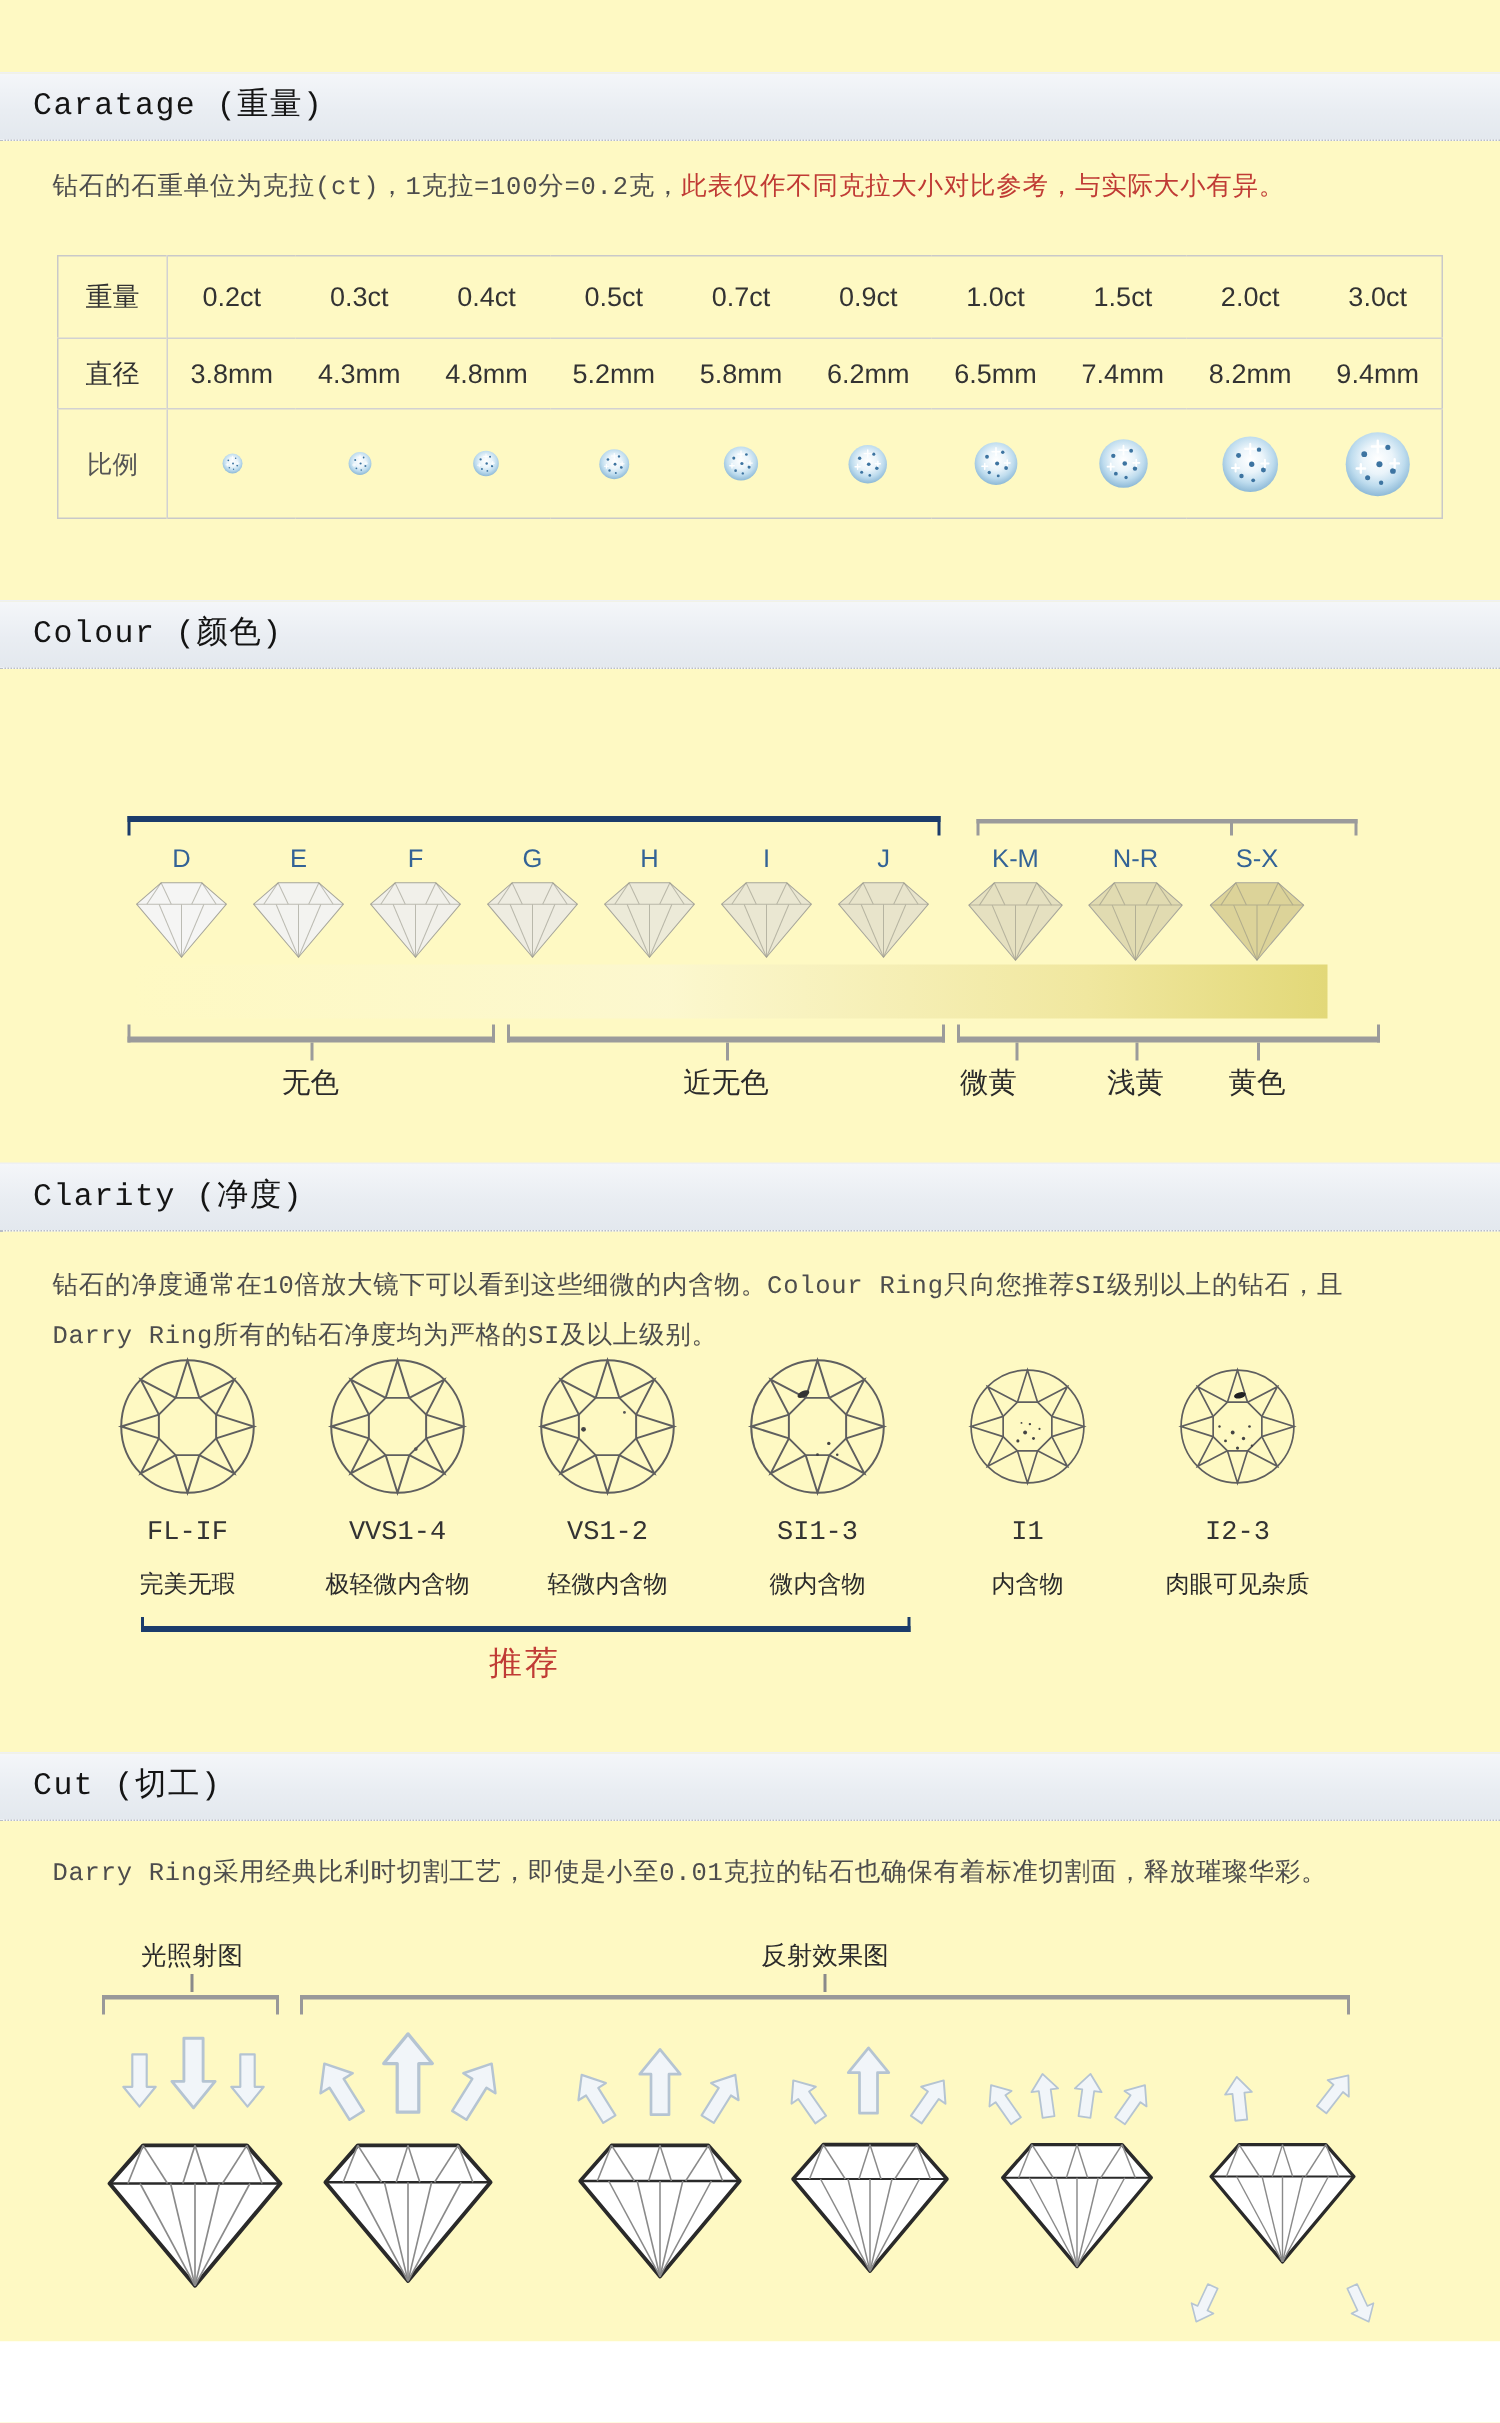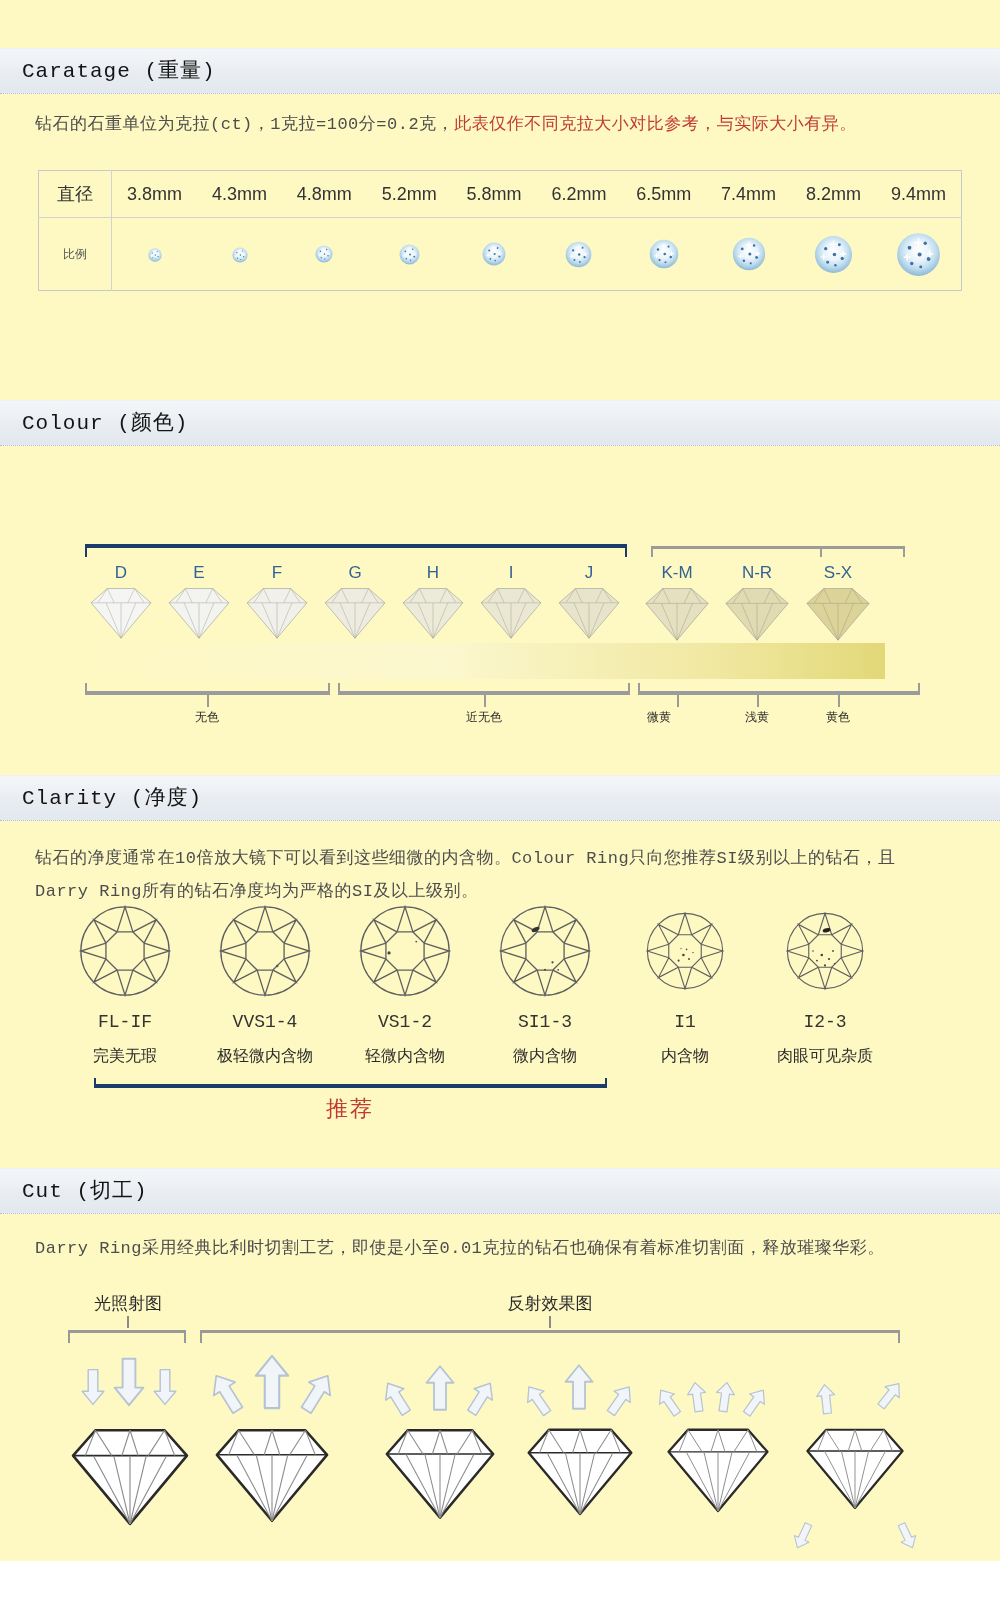--- a/index.html
+++ b/index.html
@@ -12,21 +12,21 @@
         line-height:46px;font-size:21px;color:#141414;padding-left:22px;box-sizing:border-box;
         letter-spacing:1px;}
   .intro{position:absolute;left:35px;font-size:17px;color:#4d4d4d;letter-spacing:.5px;white-space:nowrap;}
   .intro .warn{color:#c03b35;}
   
   #caratage-table{position:absolute;top:170px;left:38px;width:924px;border-collapse:collapse;
         border:1px solid #c9c9c9;}
   #caratage-table td{border:none;text-align:center;font-family:"Liberation Sans",sans-serif;}
   #caratage-table tr{border-bottom:1px solid #d2d2d2;}
   #caratage-table tr:last-child{border-bottom:none;}
-  #caratage-table td.rowhdr{border-right:1px solid #d2d2d2;width:70px;font-size:12px;color:#555;
+  #caratage-table td.rowhdr{border-right:1px solid #d2d2d2;width:70px;font-size:17px;color:#555;
         font-family:"Liberation Mono","DejaVu Sans Mono",monospace;}
   #caratage-table tr.r-weight td{height:52px;font-size:18px;color:#333;}
   #caratage-table tr.r-diam td{height:44px;font-size:18px;color:#333;}
   #caratage-table tr.r-prop td{height:70px;vertical-align:middle;}
   .sparkle{display:inline-block;vertical-align:middle;}
   
   #colour-scale{position:absolute;top:537px;left:0;width:1000px;height:200px;}
   .abs{position:absolute;}
   .bracket-top-navy{left:85px;top:7px;width:542px;height:13px;border-top:4px solid #1b3c6b;
         border-left:2px solid #1b3c6b;border-right:2px solid #1b3c6b;box-sizing:border-box;}
@@ -34,21 +34,21 @@
         border-left:2px solid #9b9b9b;border-right:2px solid #9b9b9b;box-sizing:border-box;}
   .gtick{top:9px;width:2px;height:11px;background:#9b9b9b;}
   .clab{top:26px;transform:translateX(-50%);font-family:"Liberation Sans",sans-serif;
         font-size:17px;color:#336396;white-space:nowrap;}
   .cdia{top:48px;transform:translateX(-50%);z-index:2;}
   .ybar{left:85px;top:106px;width:800px;height:36px;z-index:1;
         background:linear-gradient(to right,rgba(255,253,240,0) 0%,rgba(250,246,216,.55) 45%,#f0e79f 80%,#e2d878 100%);}
   .bseg{top:146px;height:12px;border-bottom:4px solid #9b9b9b;border-left:2px solid #9b9b9b;
         border-right:2px solid #9b9b9b;box-sizing:border-box;z-index:2;}
   .dtick{top:158px;width:2px;height:12px;background:#9b9b9b;}
-  .glab{top:172px;transform:translateX(-50%);font-size:12px;color:#2b2b2b;white-space:nowrap;}
+  .glab{top:172px;transform:translateX(-50%);font-size:19px;color:#2b2b2b;white-space:nowrap;}
   
   .cl-row{position:absolute;left:55px;width:890px;display:flex;}
   .cl-cell{width:140px;display:flex;align-items:center;justify-content:center;flex-direction:column;}
   .cl-code{font-size:18px;color:#333;}
   .cl-desc{font-size:16px;color:#2b2b2b;}
   #clarity-bracket{position:absolute;top:1078px;left:94px;width:513px;height:10px;
         border-bottom:4px solid #1b3c6b;border-left:2px solid #1b3c6b;border-right:2px solid #1b3c6b;
         box-sizing:border-box;}
   #recommend{position:absolute;top:1094px;left:350px;transform:translateX(-50%);
         font-size:22px;color:#c03b35;letter-spacing:2px;}
@@ -146,20 +146,33 @@
   </svg>
 
   <div class="sec-hdr" style="top:48px">Caratage (重量)</div>
 
   <div class="intro" style="top:112px">
     <span>钻石的石重单位为克拉(ct)，1克拉=100分=0.2克，</span><span class="warn">此表仅作不同克拉大小对比参考，与实际大小有异。</span>
   </div>
 
   <table id="caratage-table">
     <tbody>
+        <tr class="r-weight">
+      <td class="rowhdr">重量</td>
+      <td>0.2ct</td>
+      <td>0.3ct</td>
+      <td>0.4ct</td>
+      <td>0.5ct</td>
+      <td>0.7ct</td>
+      <td>0.9ct</td>
+      <td>1.0ct</td>
+      <td>1.5ct</td>
+      <td>2.0ct</td>
+      <td>3.0ct</td>
+    </tr>
     <tr class="r-diam">
       <td class="rowhdr">直径</td>
       <td>3.8mm</td>
       <td>4.3mm</td>
       <td>4.8mm</td>
       <td>5.2mm</td>
       <td>5.8mm</td>
       <td>6.2mm</td>
       <td>6.5mm</td>
       <td>7.4mm</td>

